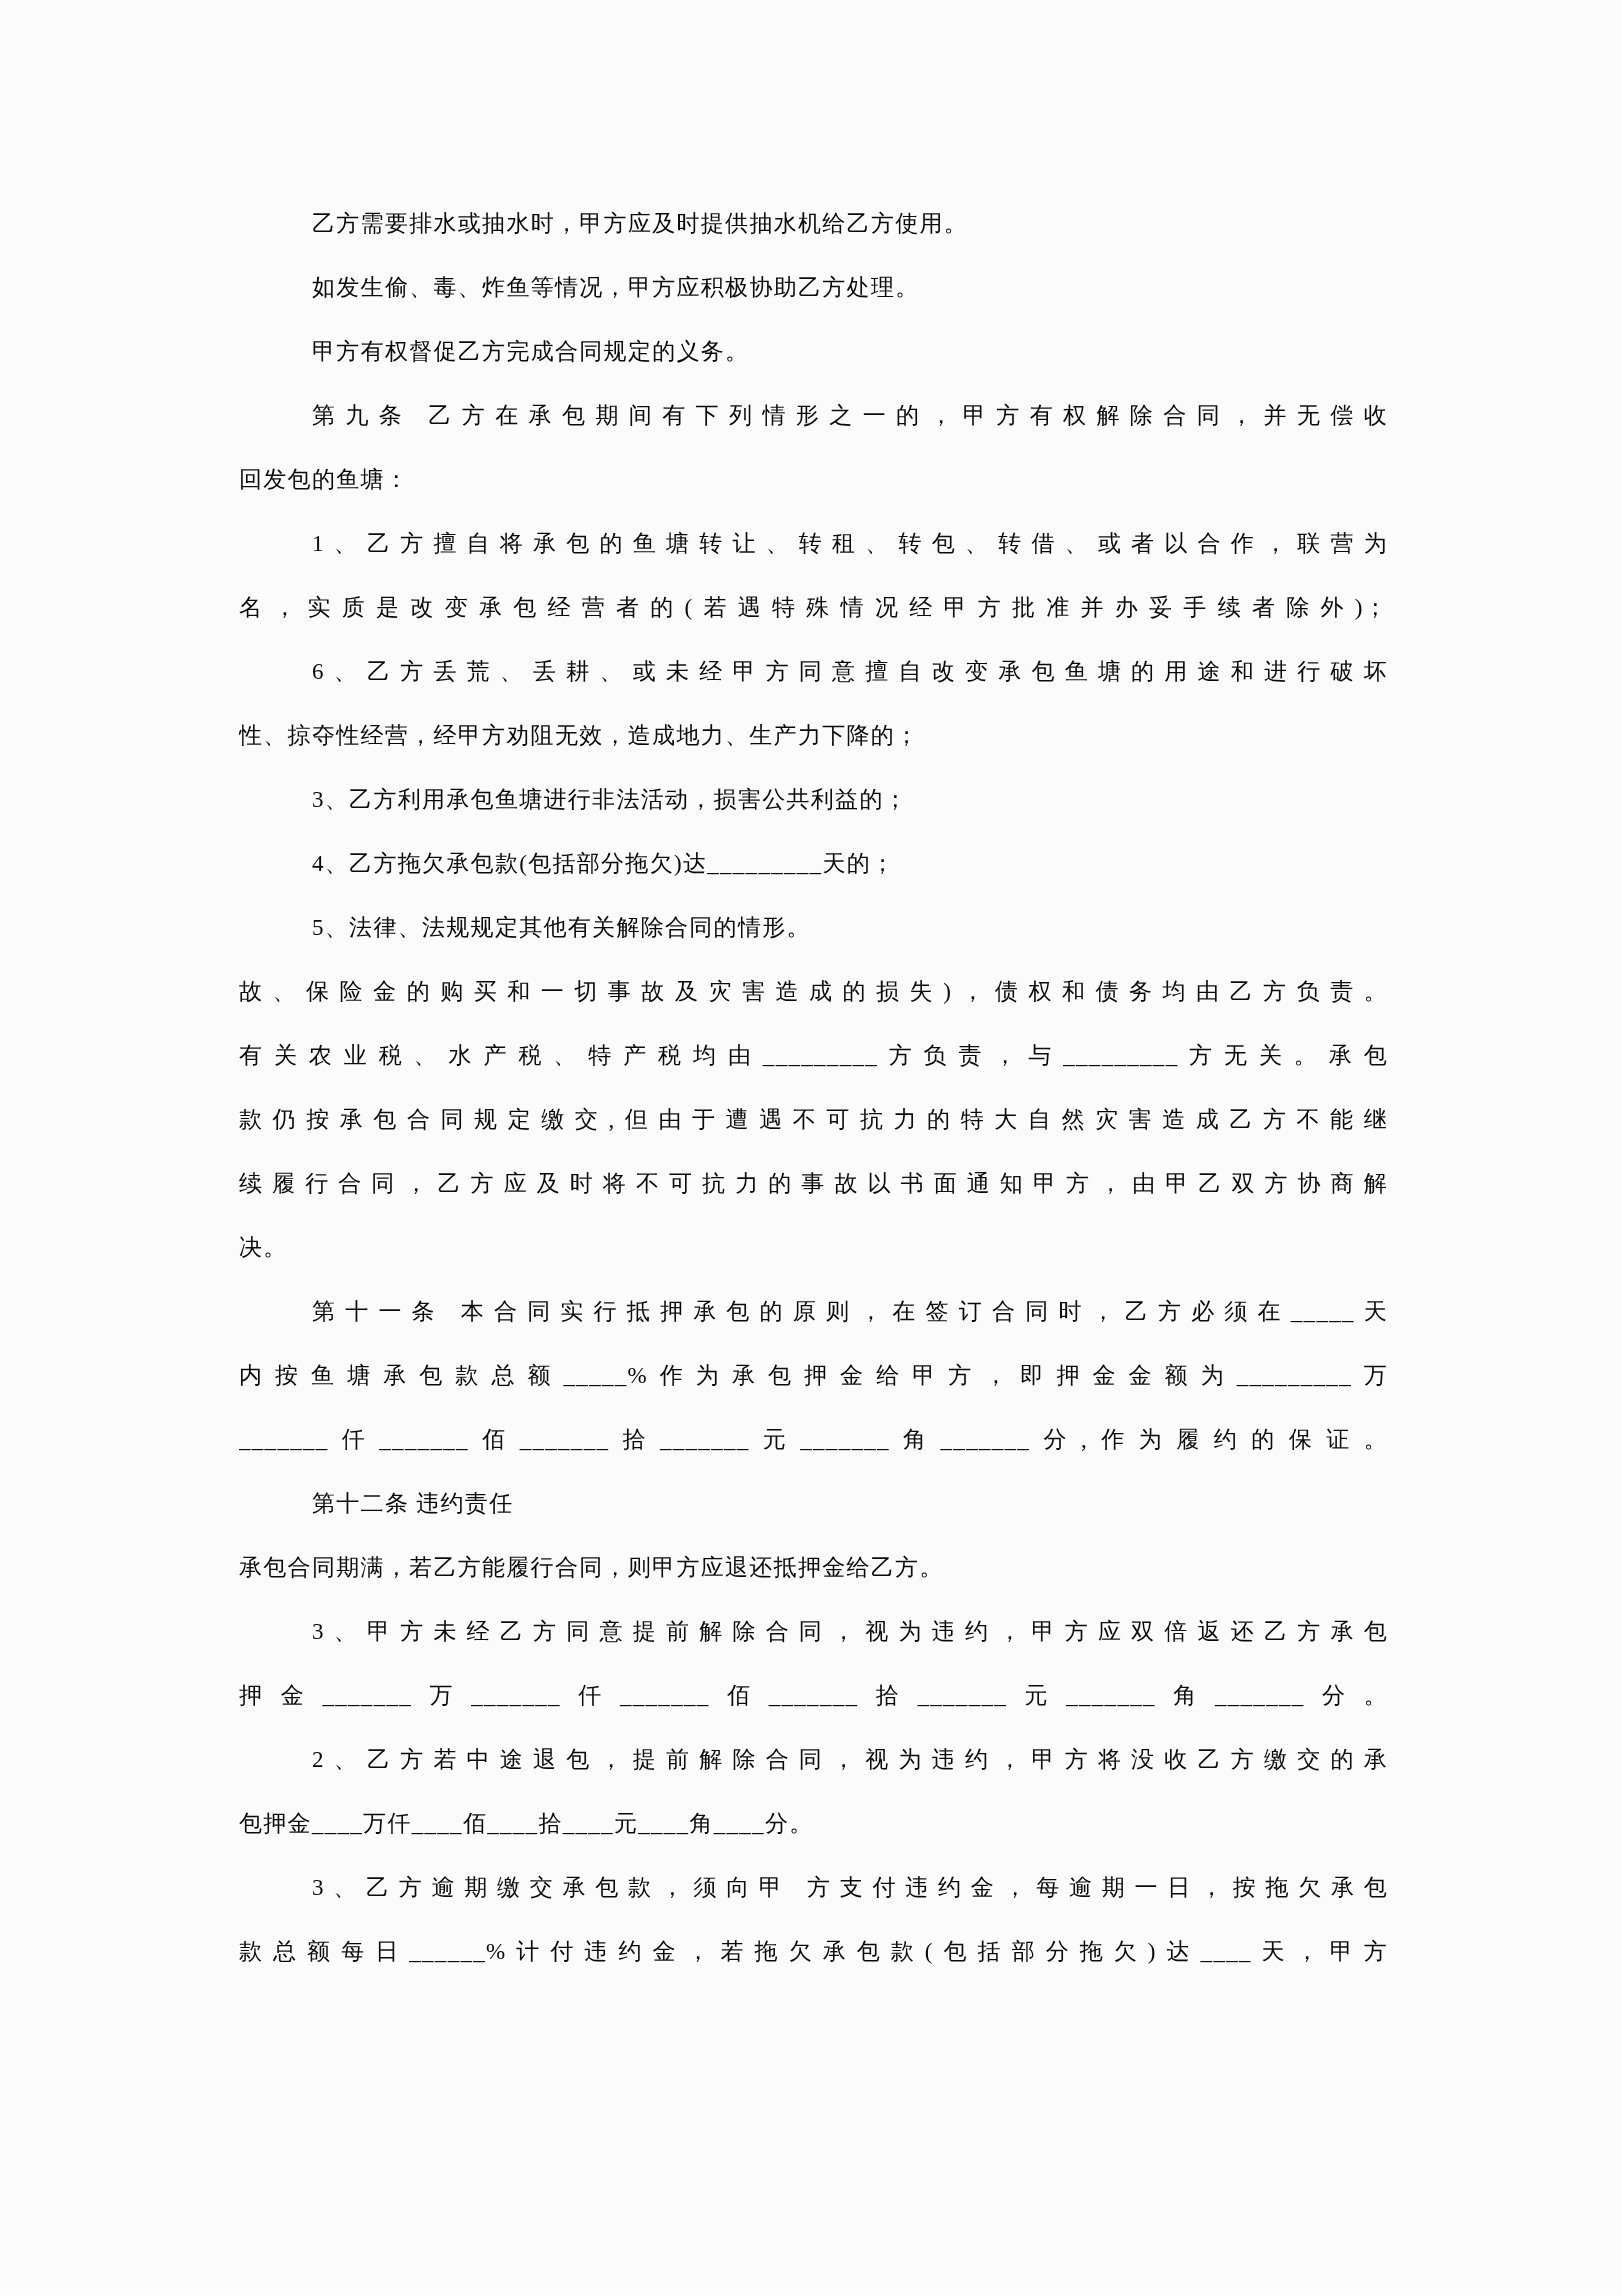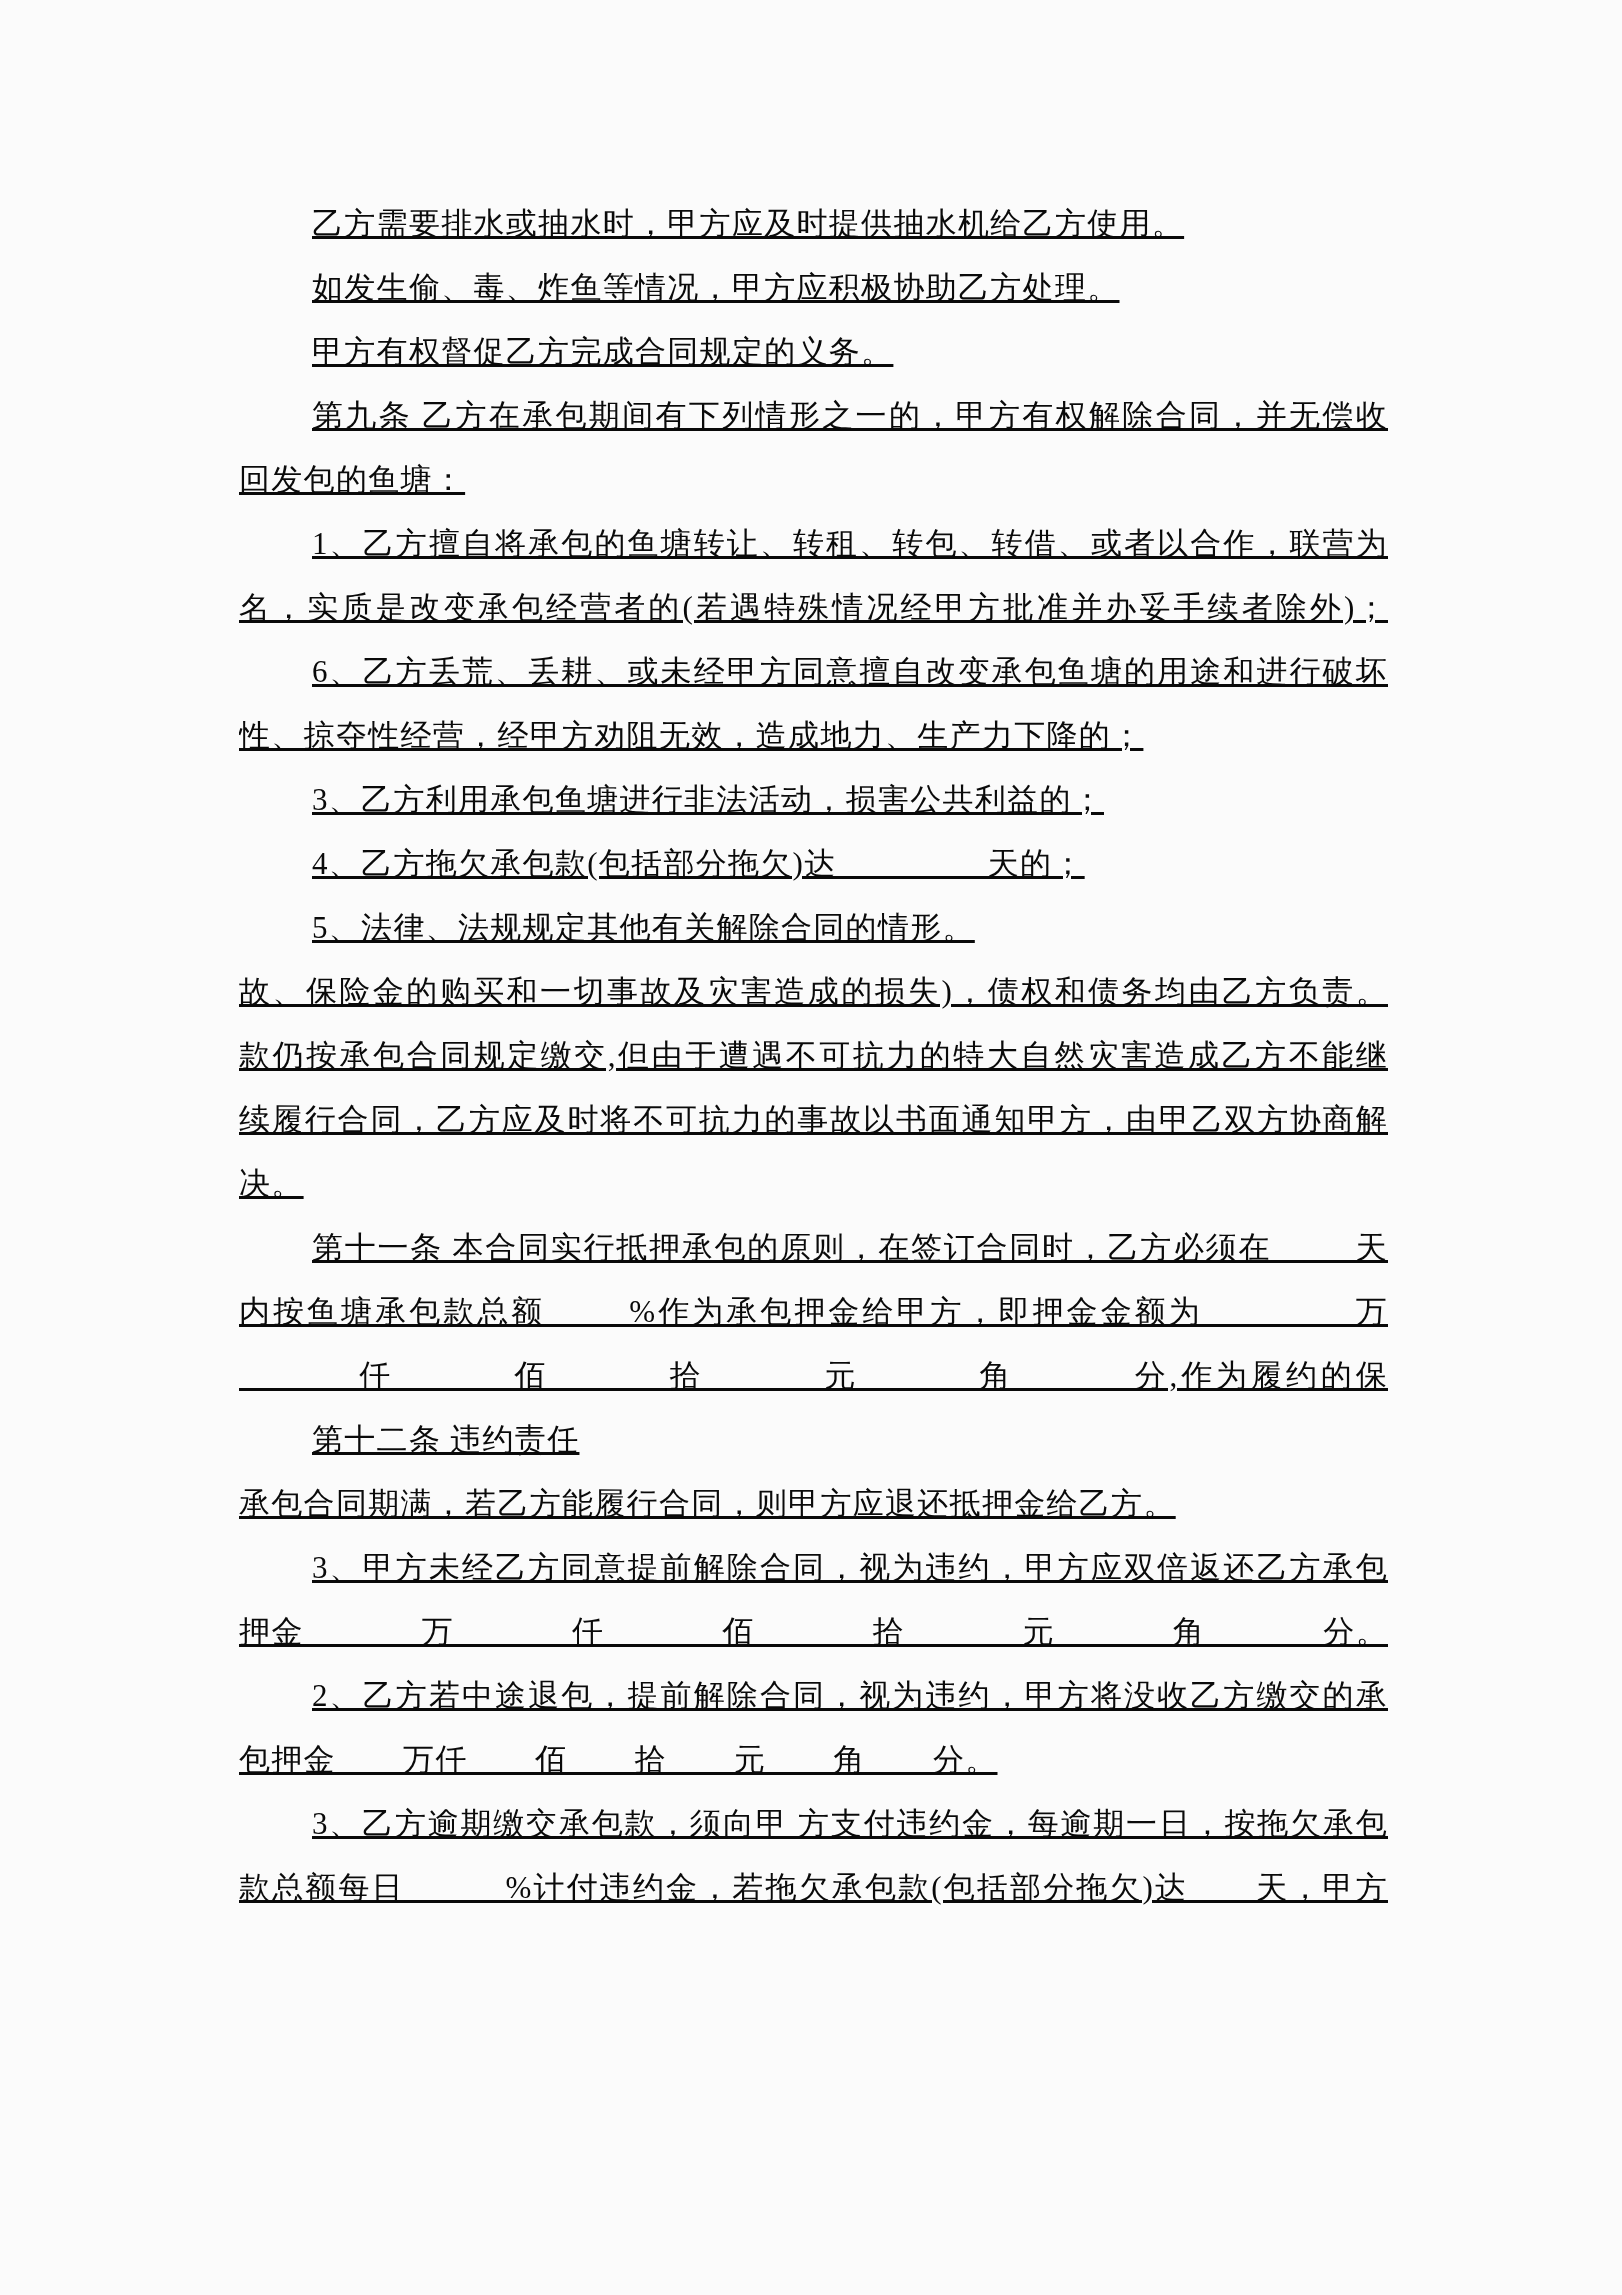--- a/index.html
+++ b/index.html
@@ -20,27 +20,26 @@
     background: #fbfbfb;
     overflow: hidden;
   }
   .text-block {
     position: absolute;
     left: 239px;
     top: 192px;
     width: 1149px;
   }
   .line {
-    font-size: 31px;
+    font-size: 23px;
     line-height: 64px;
     height: 64px;
     overflow: hidden;
     text-align: left;
     letter-spacing: 1.3px;
-    text-decoration: underline;
   }
   .line.indent {
     text-indent: 73px;
   }
   .line.justify {
     text-align: justify;
     text-align-last: justify;
   }
 </style>
 </head>
@@ -54,20 +53,21 @@
       <div class="line indent justify">第九条 乙方在承包期间有下列情形之一的，甲方有权解除合同，并无偿收</div>
       <div class="line">回发包的鱼塘：</div>
       <div class="line indent justify">1、乙方擅自将承包的鱼塘转让、转租、转包、转借、或者以合作，联营为</div>
       <div class="line justify">名，实质是改变承包经营者的(若遇特殊情况经甲方批准并办妥手续者除外)；</div>
       <div class="line indent justify">6、乙方丢荒、丢耕、或未经甲方同意擅自改变承包鱼塘的用途和进行破坏</div>
       <div class="line">性、掠夺性经营，经甲方劝阻无效，造成地力、生产力下降的；</div>
       <div class="line indent">3、乙方利用承包鱼塘进行非法活动，损害公共利益的；</div>
       <div class="line indent">4、乙方拖欠承包款(包括部分拖欠)达_________天的；</div>
       <div class="line indent">5、法律、法规规定其他有关解除合同的情形。</div>
       <div class="line justify">故、保险金的购买和一切事故及灾害造成的损失)，债权和债务均由乙方负责。</div>
+      <div class="line justify">有关农业税、水产税、特产税均由_________方负责，与_________方无关。承包</div>
       <div class="line justify">款仍按承包合同规定缴交,但由于遭遇不可抗力的特大自然灾害造成乙方不能继</div>
       <div class="line justify">续履行合同，乙方应及时将不可抗力的事故以书面通知甲方，由甲乙双方协商解</div>
       <div class="line">决。</div>
       <div class="line indent justify">第十一条 本合同实行抵押承包的原则，在签订合同时，乙方必须在_____天</div>
       <div class="line justify">内按鱼塘承包款总额_____%作为承包押金给甲方，即押金金额为_________万</div>
       <div class="line justify">_______仟_______佰_______拾_______元_______角_______分,作为履约的保证。</div>
       <div class="line indent">第十二条 违约责任</div>
       <div class="line">承包合同期满，若乙方能履行合同，则甲方应退还抵押金给乙方。</div>
       <div class="line indent justify">3、甲方未经乙方同意提前解除合同，视为违约，甲方应双倍返还乙方承包</div>
       <div class="line justify">押金_______万_______仟_______佰_______拾_______元_______角_______分。</div>

